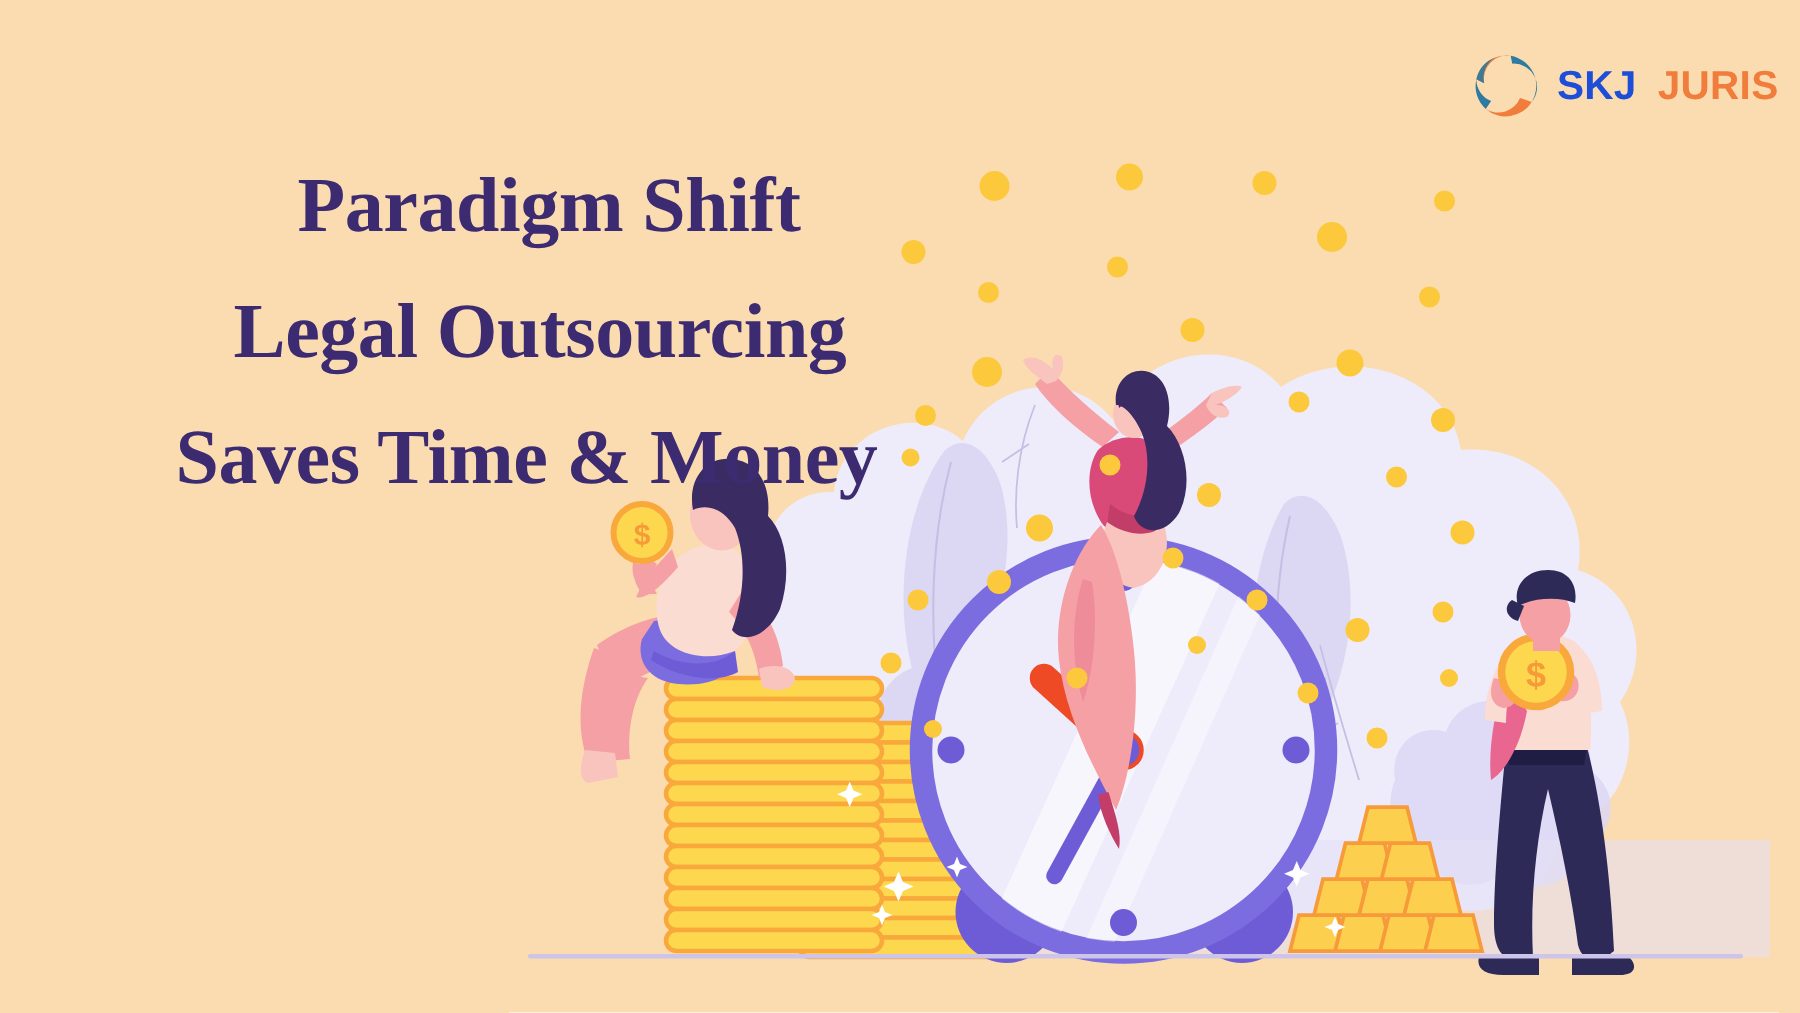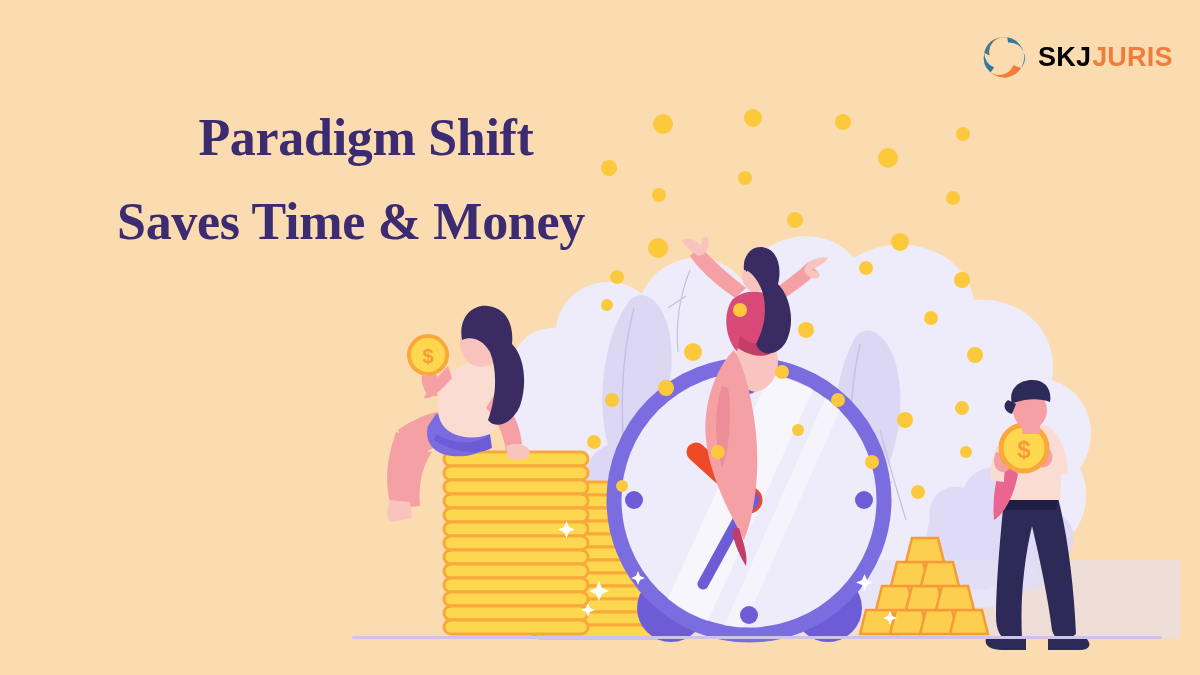--- a/index.html
+++ b/index.html
@@ -30,22 +30,22 @@
   }
   #logo-mark { width: 52px; height: 52px; flex: 0 0 52px; }
   #logo-text {
     font-family: "Liberation Sans", sans-serif;
     font-weight: 700;
     font-size: 27px;
     letter-spacing: 0.2px;
     white-space: nowrap;
     line-height: 1;
   }
-  #logo-skj { color: #000000; text-align: right; }
-  #logo-juris { color: #f07d3c; margin-left: 1px; }
+  #logo-skj { color: #1d4ed8; text-align: right; }
+  #logo-juris { color: #f07d3c; margin-left: 14px; }
 
   
   #headline {
     position: absolute;
     left: 40px;
     top: 96px;
     width: 640px;
     text-align: center;
     color: #3d2b72;
     font-weight: 700;
@@ -379,20 +379,21 @@
       <path d="M 888 616 l 2 -5 l 2 5 l 5 2 l -5 2 l -2 5 l -2 -5 l -5 -2 Z"></path>
       <path d="M 636 576 l 2 -5 l 2 5 l 5 2 l -5 2 l -2 5 l -2 -5 l -5 -2 Z"></path>
     </g>
 
   </svg>
 
   <div id="ground"></div>
 
   <div id="headline">
     <span class="ln ln-1">Paradigm Shift</span>
+    <span class="ln ln-2">Legal Outsourcing</span>
     <span class="ln ln-3">Saves Time &amp; Money</span>
   </div>
 
   <div id="logo">
     <svg id="logo-mark" viewBox="0 0 100 100" xmlns="http://www.w3.org/2000/svg">
       <g transform="translate(50,50)">
 
         <g>
           <path fill="#f07d3c" d="
             M -38 -8

